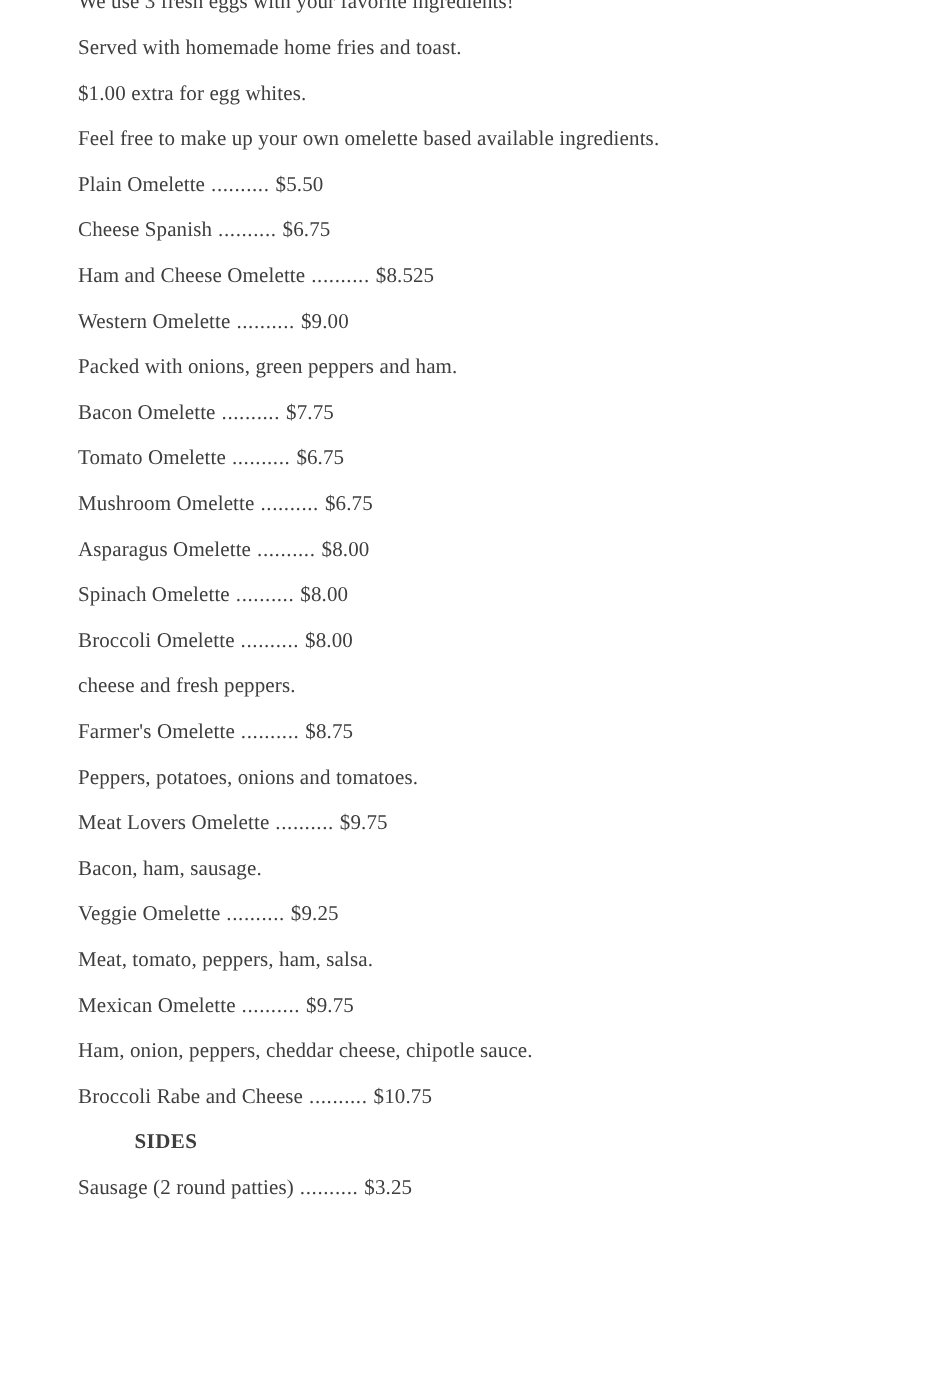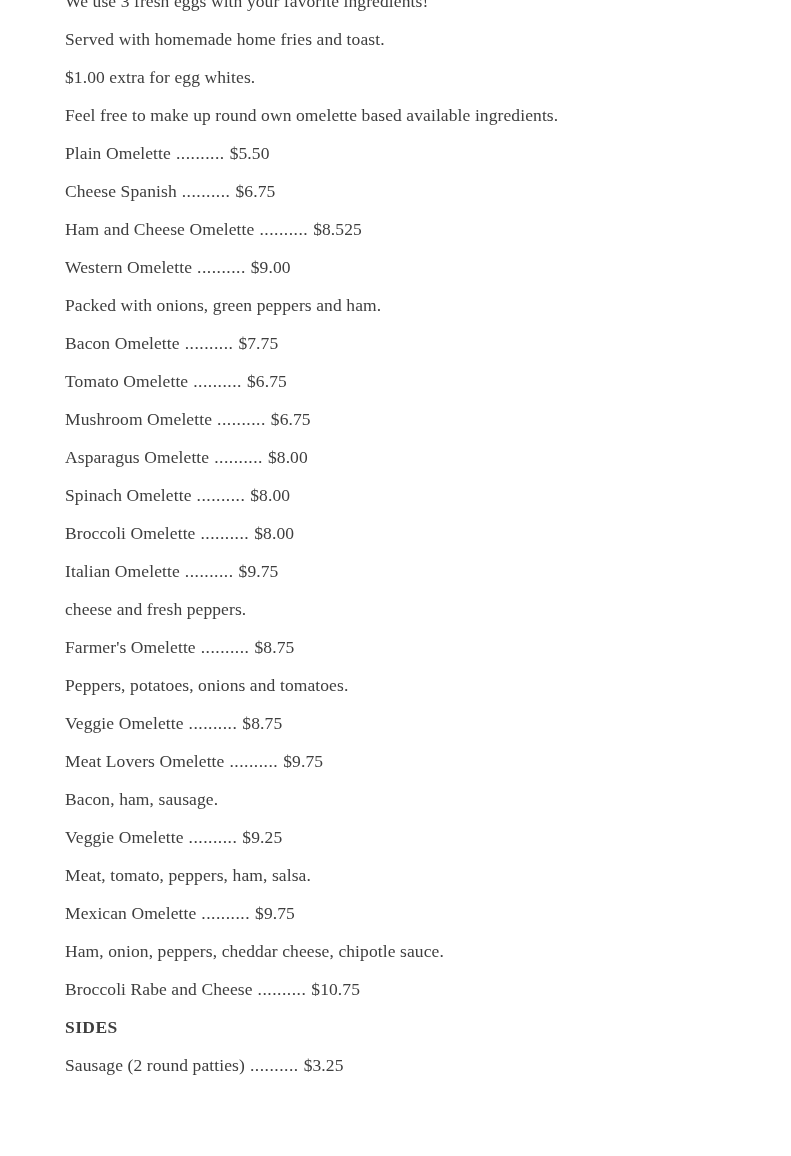--- a/index.html
+++ b/index.html
@@ -27,51 +27,50 @@
     font-family: "Liberation Serif", "DejaVu Serif", serif;
     font-size: 17.5px;
     line-height: 38px;
     color: #3e3e3e;
     letter-spacing: 0.1px;
     white-space: nowrap;
   }
   .menu-lines p.heading {
     font-weight: bold;
     letter-spacing: 0.4px;
+    margin-left: 47px;
   }
   .dots {
     margin: 0 5px;
     letter-spacing: 0.5px;
   }
 </style>
 </head>
 <body>
 
 <main class="page">
   <div class="menu-lines" id="menu-lines">
       <p>We use 3 fresh eggs with your favorite ingredients!</p>
       <p>Served with homemade home fries and toast.</p>
       <p>$1.00 extra for egg whites.</p>
-      <p>Feel free to make up round own omelette based available ingredients.</p>
+      <p>Feel free to make up your own omelette based available ingredients.</p>
       <p><span>Plain Omelette</span><span class="dots">..........</span><span>$5.50</span></p>
       <p><span>Cheese Spanish</span><span class="dots">..........</span><span>$6.75</span></p>
       <p><span>Ham and Cheese Omelette</span><span class="dots">..........</span><span>$8.525</span></p>
       <p><span>Western Omelette</span><span class="dots">..........</span><span>$9.00</span></p>
       <p>Packed with onions, green peppers and ham.</p>
       <p><span>Bacon Omelette</span><span class="dots">..........</span><span>$7.75</span></p>
       <p><span>Tomato Omelette</span><span class="dots">..........</span><span>$6.75</span></p>
       <p><span>Mushroom Omelette</span><span class="dots">..........</span><span>$6.75</span></p>
       <p><span>Asparagus Omelette</span><span class="dots">..........</span><span>$8.00</span></p>
       <p><span>Spinach Omelette</span><span class="dots">..........</span><span>$8.00</span></p>
       <p><span>Broccoli Omelette</span><span class="dots">..........</span><span>$8.00</span></p>
-      <p><span>Italian Omelette</span><span class="dots">..........</span><span>$9.75</span></p>
       <p>cheese and fresh peppers.</p>
       <p><span>Farmer's Omelette</span><span class="dots">..........</span><span>$8.75</span></p>
       <p>Peppers, potatoes, onions and tomatoes.</p>
-      <p><span>Veggie Omelette</span><span class="dots">..........</span><span>$8.75</span></p>
       <p><span>Meat Lovers Omelette</span><span class="dots">..........</span><span>$9.75</span></p>
       <p>Bacon, ham, sausage.</p>
       <p><span>Veggie Omelette</span><span class="dots">..........</span><span>$9.25</span></p>
       <p>Meat, tomato, peppers, ham, salsa.</p>
       <p><span>Mexican Omelette</span><span class="dots">..........</span><span>$9.75</span></p>
       <p>Ham, onion, peppers, cheddar cheese, chipotle sauce.</p>
       <p><span>Broccoli Rabe and Cheese</span><span class="dots">..........</span><span>$10.75</span></p>
       <p class="heading">SIDES</p>
       <p><span>Sausage (2 round patties)</span><span class="dots">..........</span><span>$3.25</span></p>
     </div>

